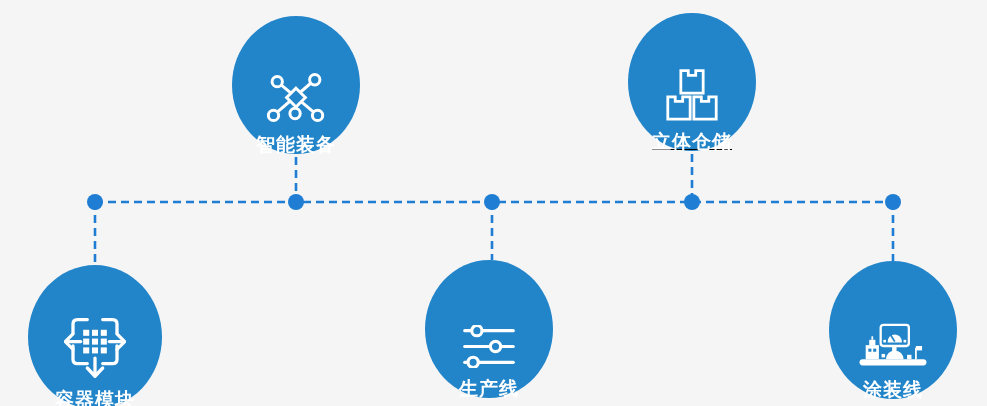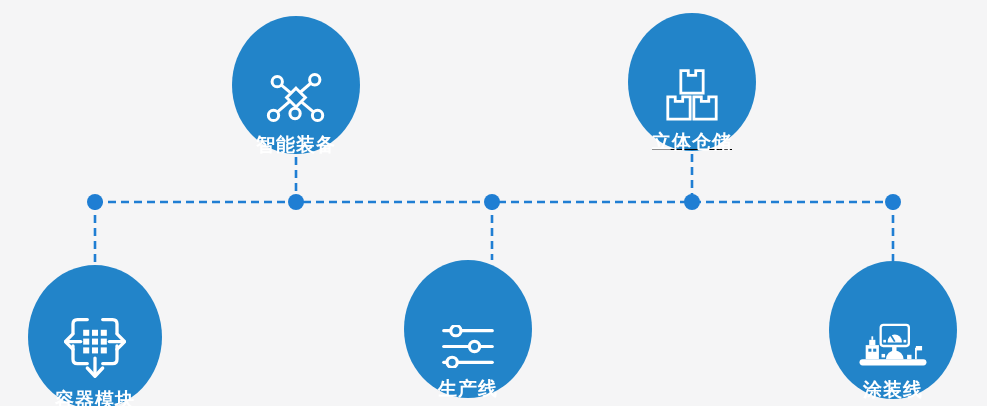--- a/index.html
+++ b/index.html
@@ -22,21 +22,21 @@
     border-radius:50%;
     background:#2284c9;
     display:flex; flex-direction:column;
     align-items:center; justify-content:flex-end;
     gap:11px; padding-top:10px;
     cursor:pointer;
   }
   .node-a { left:232px; top:16px;  width:128px; height:128px; }
   .node-b { left:628px; top:13px;  width:128px; height:128px;text-decoration:underline; }
   .node-c { left:28px;  top:265px; width:134px; height:134px; }
-  .node-d { left:404px; top:260px; width:128px; height:128px; }
+  .node-d { left:425px; top:260px; width:128px; height:128px; }
   .node-e { left:829px; top:261px; width:128px; height:128px; }
   .node .label {
     color:#ffffff; font-size:19px; font-weight:700;
     letter-spacing:1px; white-space:nowrap; line-height:1;
   }
   .node .nicon { display:block; }
 </style>
 </head>
 <body>
 

